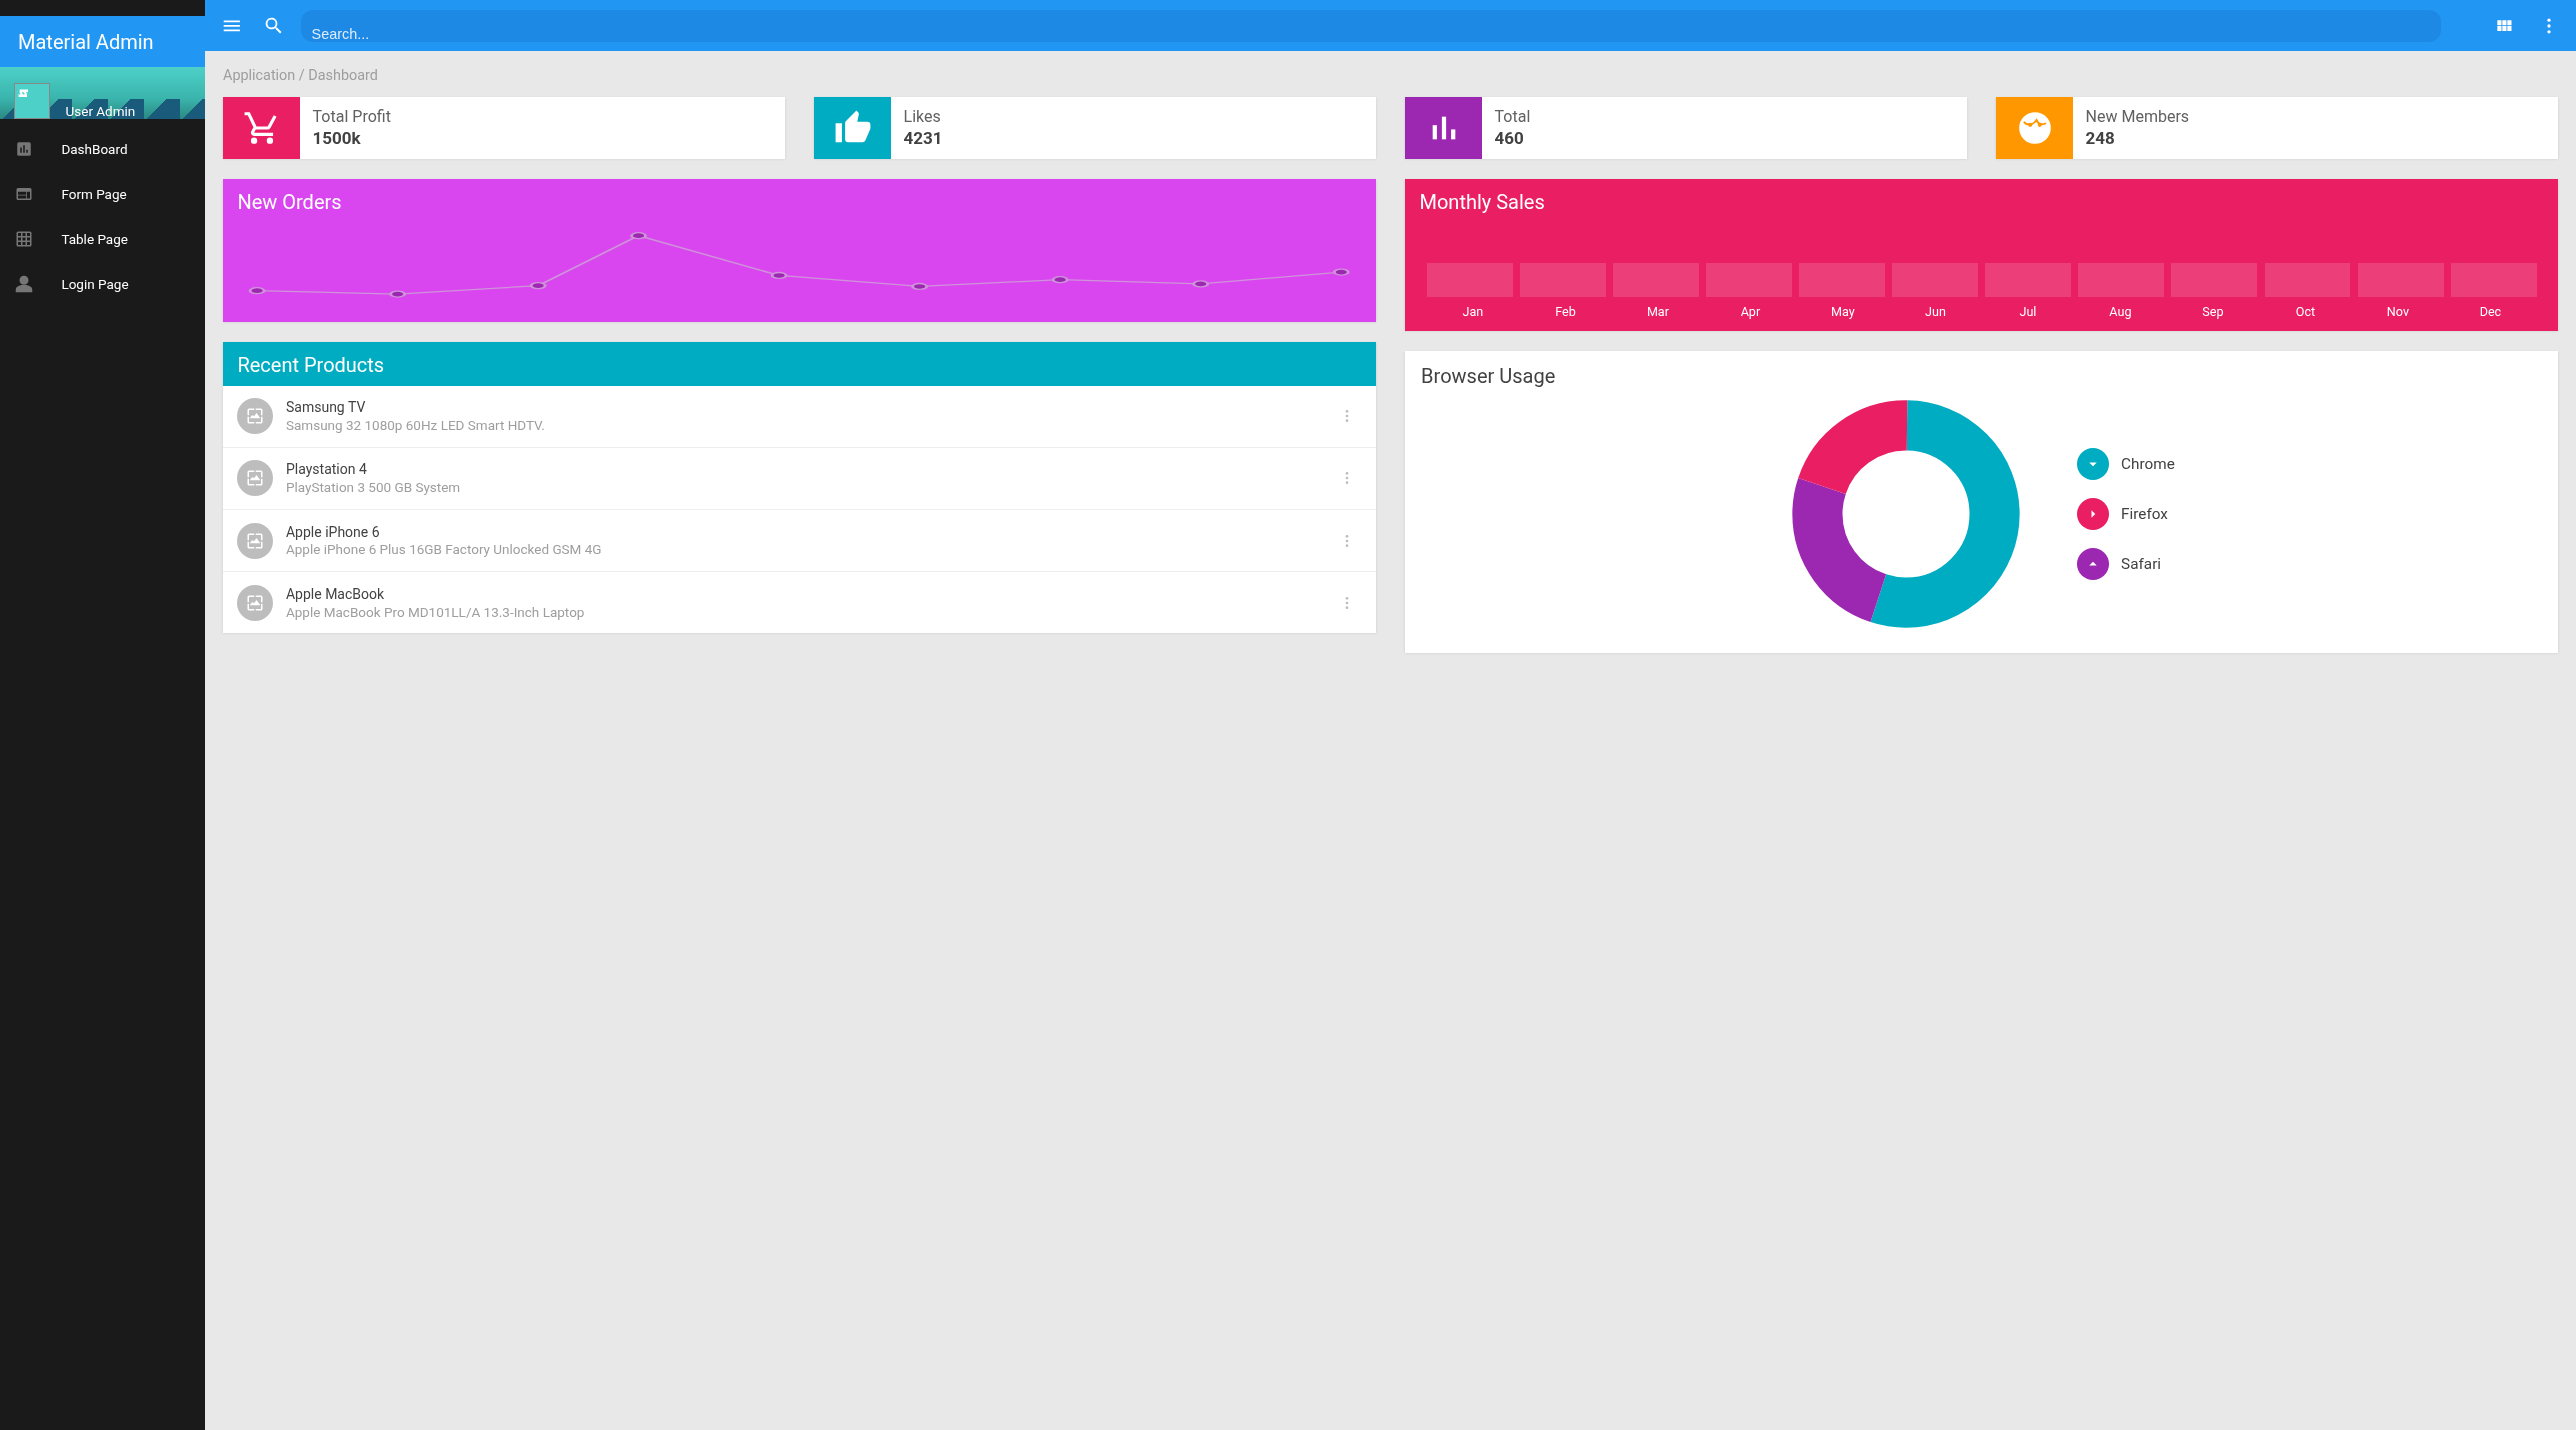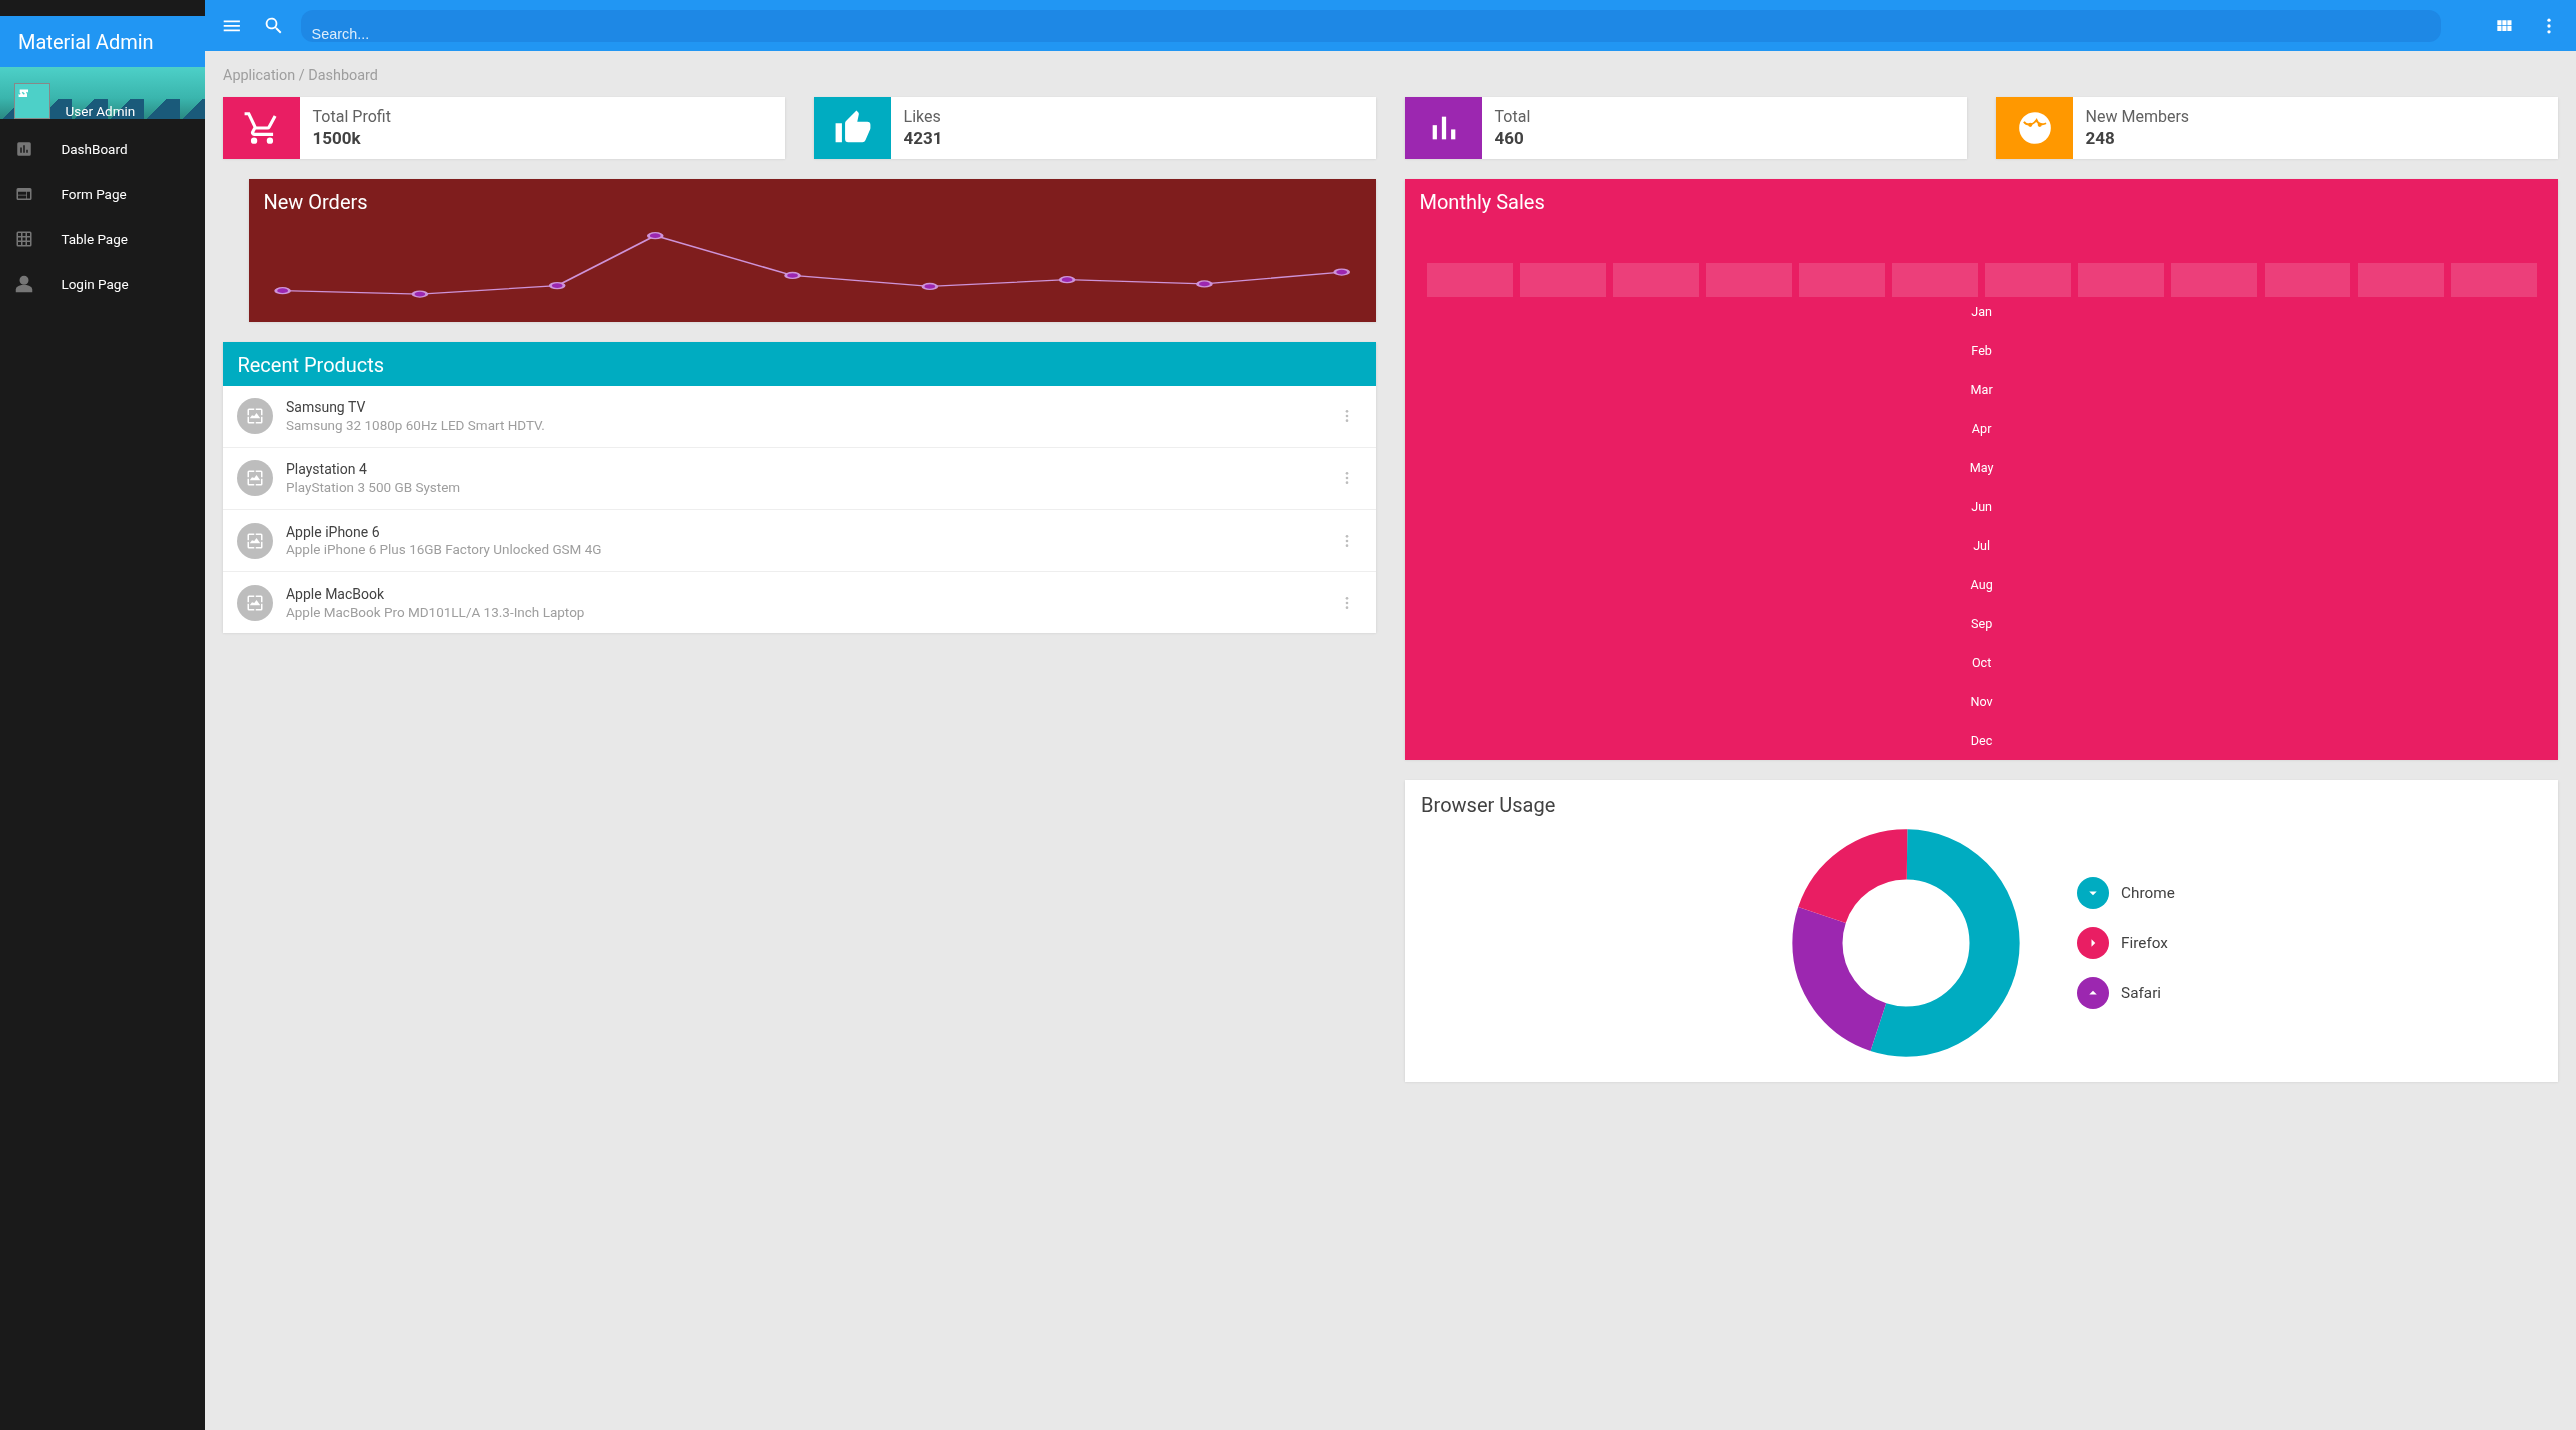--- a/index.html
+++ b/index.html
@@ -40,32 +40,32 @@
 .stats { display: flex; gap: 29px; }
 .stat-card { flex:1; background: #fff; display:flex; box-shadow: 0 0.9px 2.7px rgba(0,0,0,0.12); }
 .stat-icon { width: 77px; display:flex; align-items:center; justify-content:center; }
 .stat-body { padding: 10.8px 12.6px; }
 .stat-title { color: #616161; font-size: 16px; font-weight:400; }
 .stat-value { color: #424242; font-size: 17px; font-weight: 700; margin-top:1.8px; }
 
 
 .panel { background: #fff; box-shadow: 0 0.9px 2.7px rgba(0,0,0,0.12); }
 .panel-title { color:#fff; font-size: 20px; padding: 10.8px 14.4px 9px; font-weight:400; }
-.panel.purple { background: #7f1d1d; margin-left: 26px; }
+.panel.purple { background: #d946ef; }
 .panel.pink { background: #e91e63; }
 .panel.teal-head .panel-title { background: #00acc1; }
 
 
 .line-chart { height: 99px; padding: 0 14.4px 14.4px; }
 .line-chart svg { width:100%; height:100%; }
 
 
 .month-bars { display:flex; gap: 7.2px; padding: 27px 21.6px 7.2px; align-items:flex-end; height:81px; }
 .month-bar { flex:1; background: rgba(255,255,255,0.15); height: 34px; }
-.month-labels { display:flex; gap:24px; padding: 0 21.6px 12.6px; flex-direction: column; }
+.month-labels { display:flex; gap:0; padding: 0 21.6px 12.6px; }
 .month-labels span { flex:1; text-align:center; color:#fff; font-size:12.6px; }
 
 
 .product-list { background:#fff; }
 .product { display:flex; align-items:center; padding: 12.6px 14.4px; border-bottom: 0.9px solid #eee; }
 .product:last-child { border-bottom:none; }
 .prod-icon { width:36px; height:36px; border-radius:50%; background:#bdbdbd; margin-right: 12.6px; display:flex; align-items:center; justify-content:center; flex-shrink:0; }
 .prod-body { flex:1; }
 .prod-name { color:#424242; font-size:14px; }
 .prod-desc { color:#9e9e9e; font-size:13.5px; margin-top:1.8px; }

